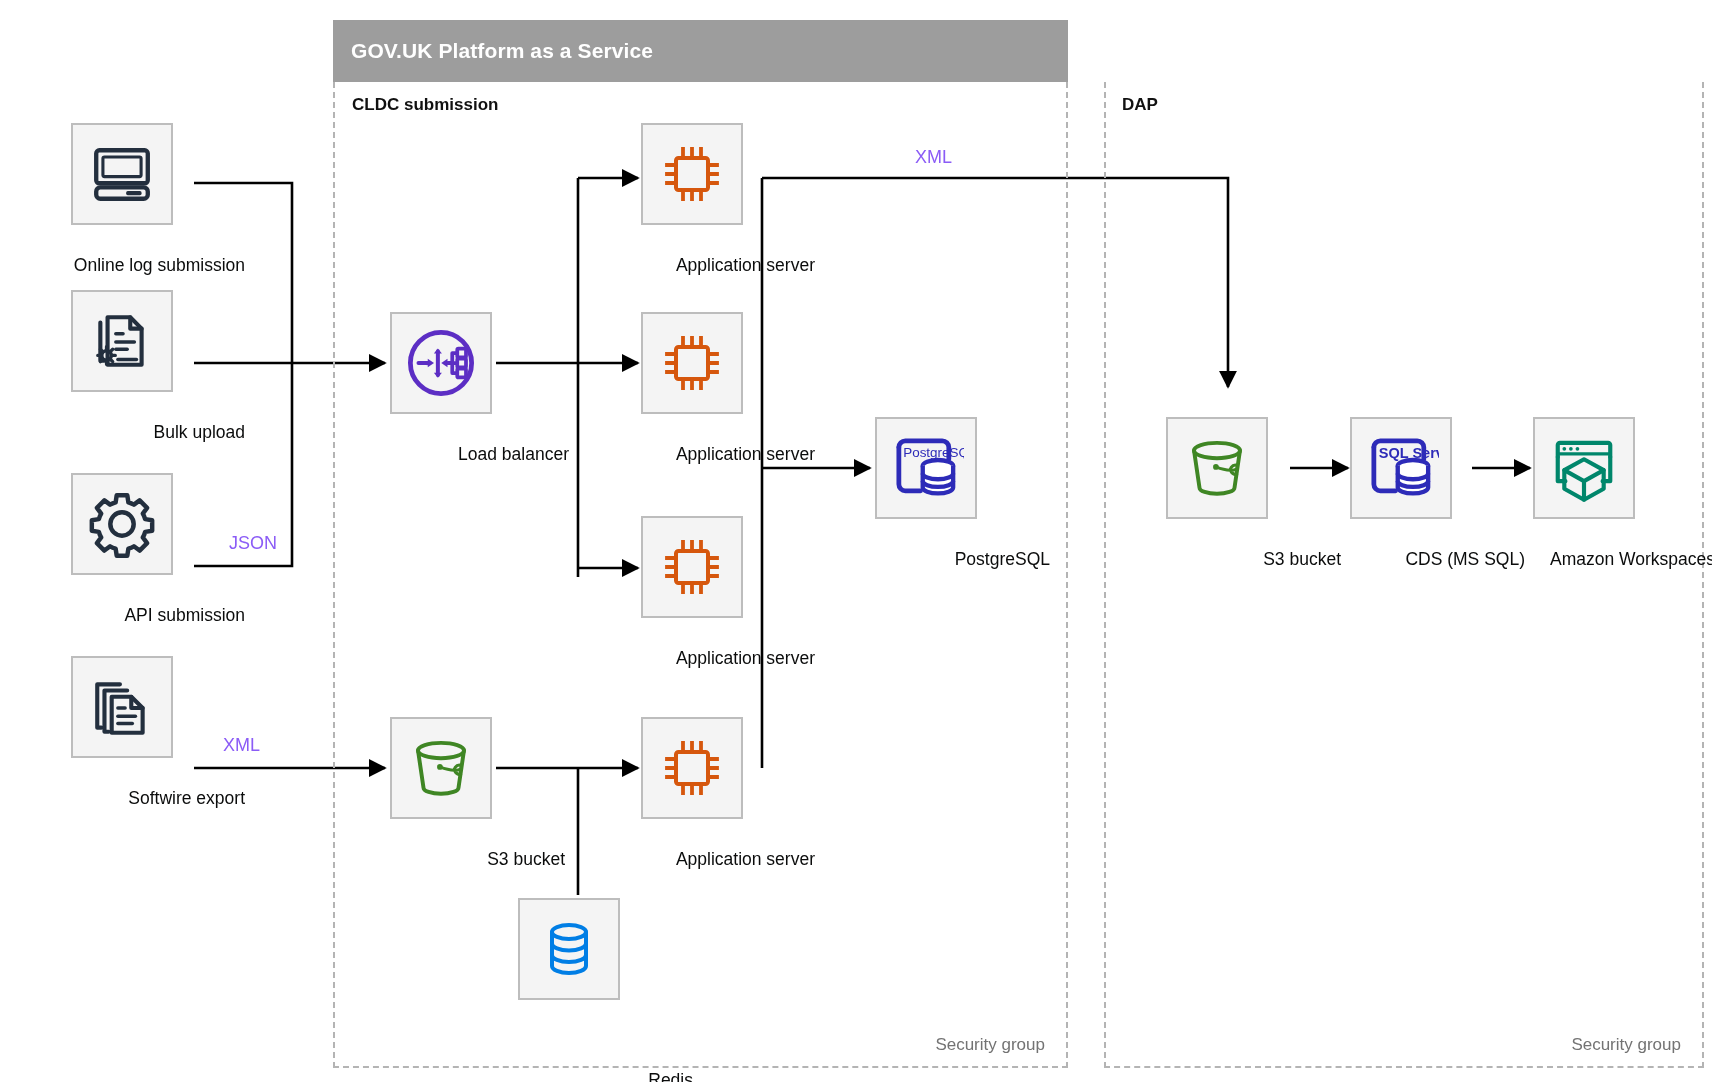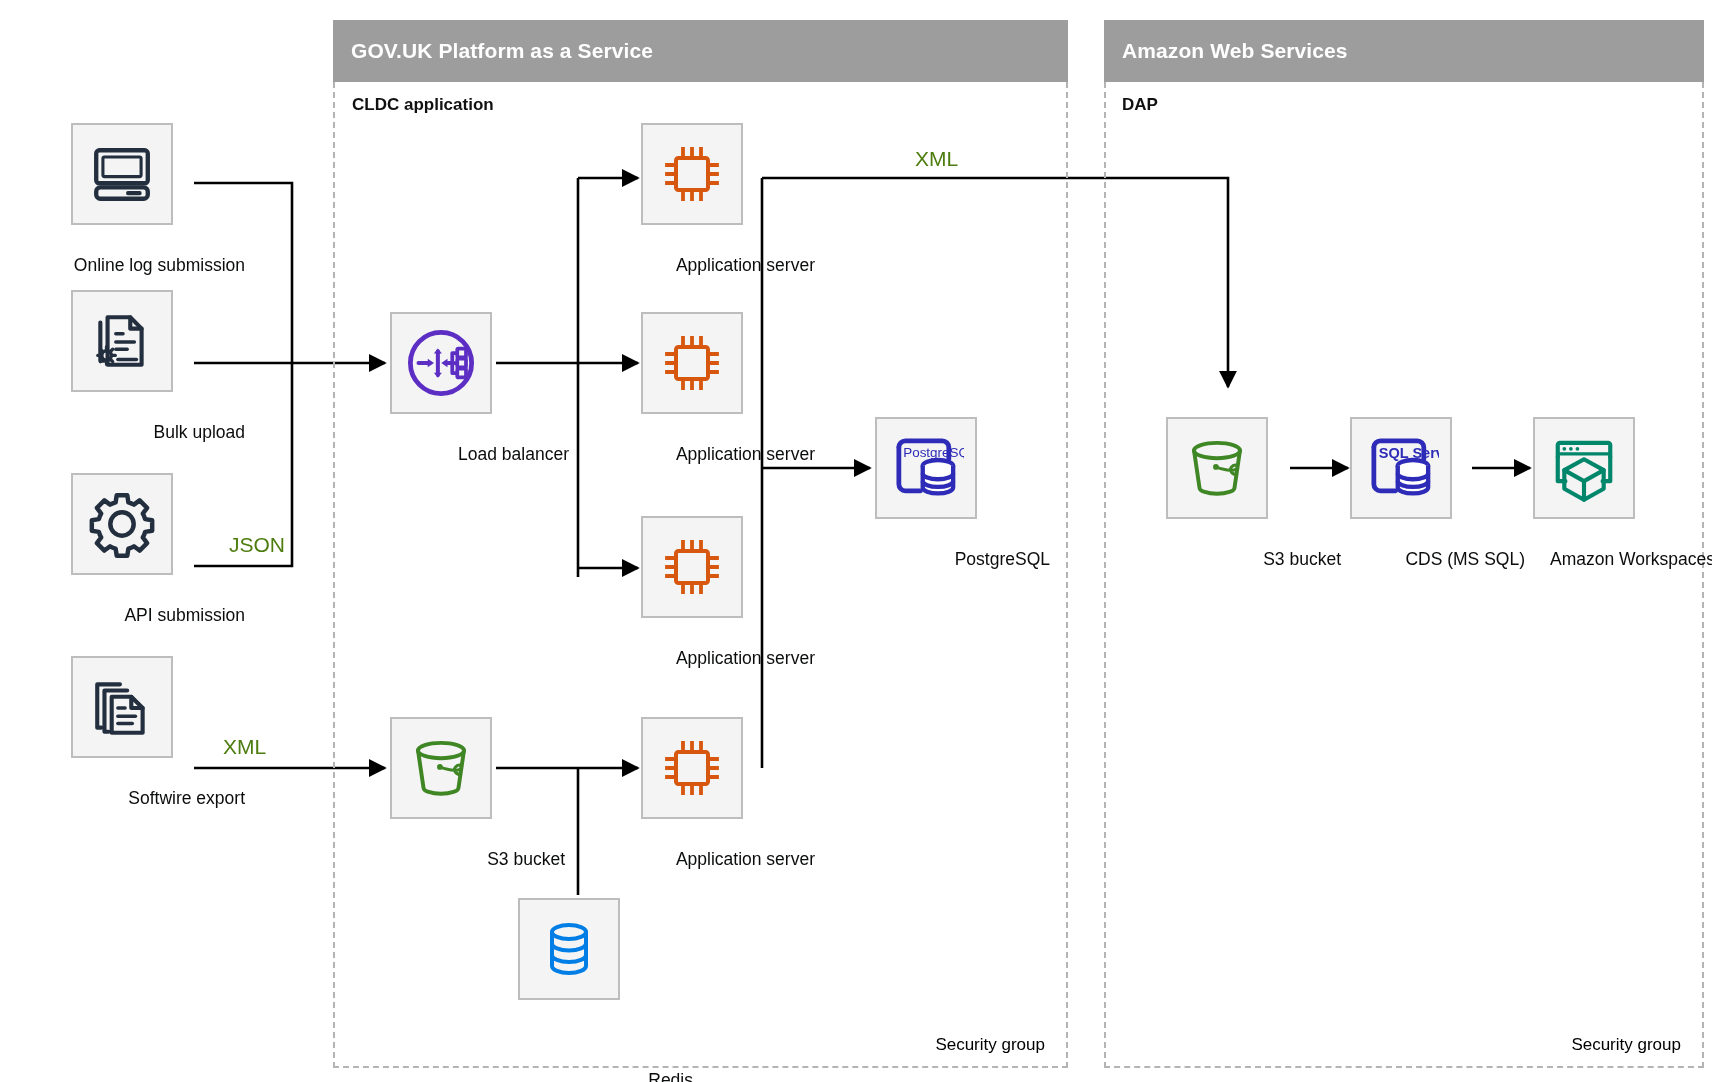--- a/index.html
+++ b/index.html
@@ -39,21 +39,21 @@
   }
   .zone-sub {
     position: absolute;
     font-weight: bold;
     font-size: 17px;
     color: #111111;
   }
   .sec-group {
     position: absolute;
     font-size: 17px;
-    color: #000000;
+    color: #737373;
     text-align: right;
   }
   .node {
     position: absolute;
     width: 102px; height: 102px;
     background: #f4f4f4;
     border: 2px solid #bdbdbd;
     display: flex;
     align-items: center;
     justify-content: center;
@@ -61,22 +61,22 @@
   .node svg { display: block; }
   .node-label {
     position: absolute;
     font-size: 17.5px;
     color: #0b0c0c;
     text-align: right;
     white-space: nowrap;
   }
   .edge-label {
     position: absolute;
-    font-size: 21px;
-    color: #4d7c0f;
+    font-size: 18px;
+    color: #8b5cf6;
     white-space: nowrap;
     background: #ffffff;
     padding: 0 5px;
   }
 </style>
 </head>
 <body>
 
 <div id="stage">
 
@@ -116,29 +116,26 @@
       <path d="M 1290 468 H 1348" marker-end="url(#arrow)"></path>
       <path d="M 1472 468 H 1530" marker-end="url(#arrow)"></path>
     </g>
   </svg>
 
   <div class="zone-header" style="left:333px; top:20px; width:735px; height:62px;">
     <span>GOV.UK Platform as a Service</span>
   </div>
   <div class="zone-box" style="left:333px; top:82px; width:735px; height:986px;"></div>
   <div class="zone-sub" style="left:352px; top:95px;">
-    <span>CLDC application</span>
+    <span>CLDC submission</span>
   </div>
   <div class="sec-group" style="left:760px; top:1035px; width:285px;">
     <span>Security group</span>
   </div>
 
-  <div class="zone-header" style="left:1104px; top:20px; width:600px; height:62px;">
-    <span>Amazon Web Services</span>
-  </div>
   <div class="zone-box" style="left:1104px; top:82px; width:600px; height:986px;"></div>
   <div class="zone-sub" style="left:1122px; top:95px;">
     <span>DAP</span>
   </div>
   <div class="sec-group" style="left:1396px; top:1035px; width:285px;">
     <span>Security group</span>
   </div>
 
   <div class="node" style="left:71px; top:123px;">
     <span>

